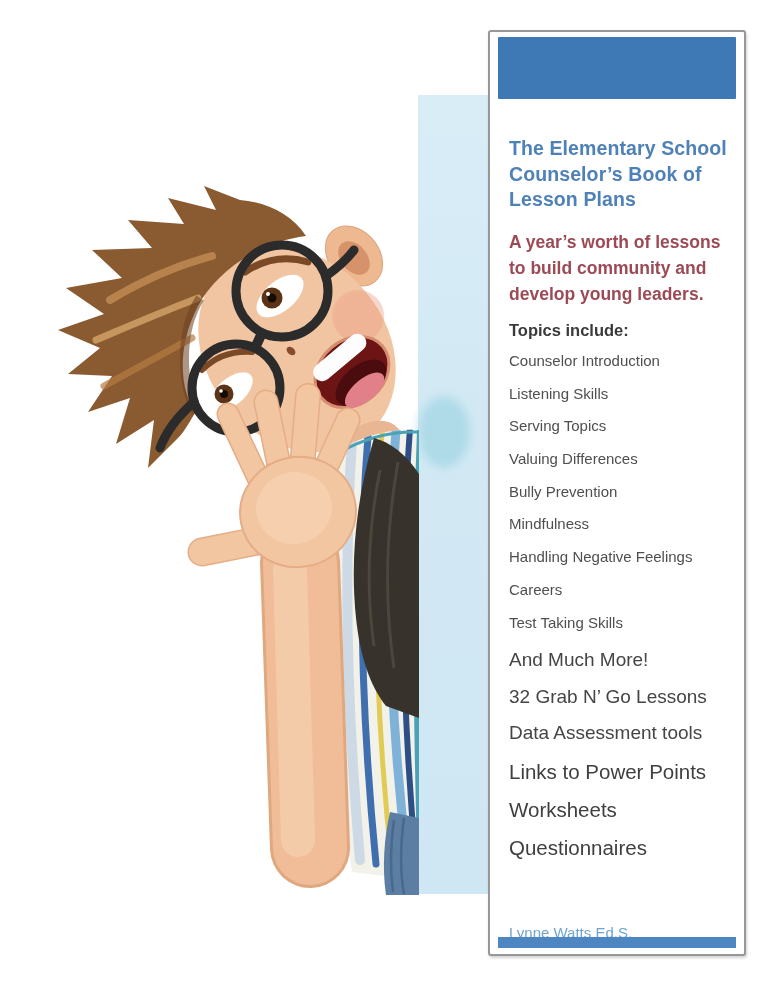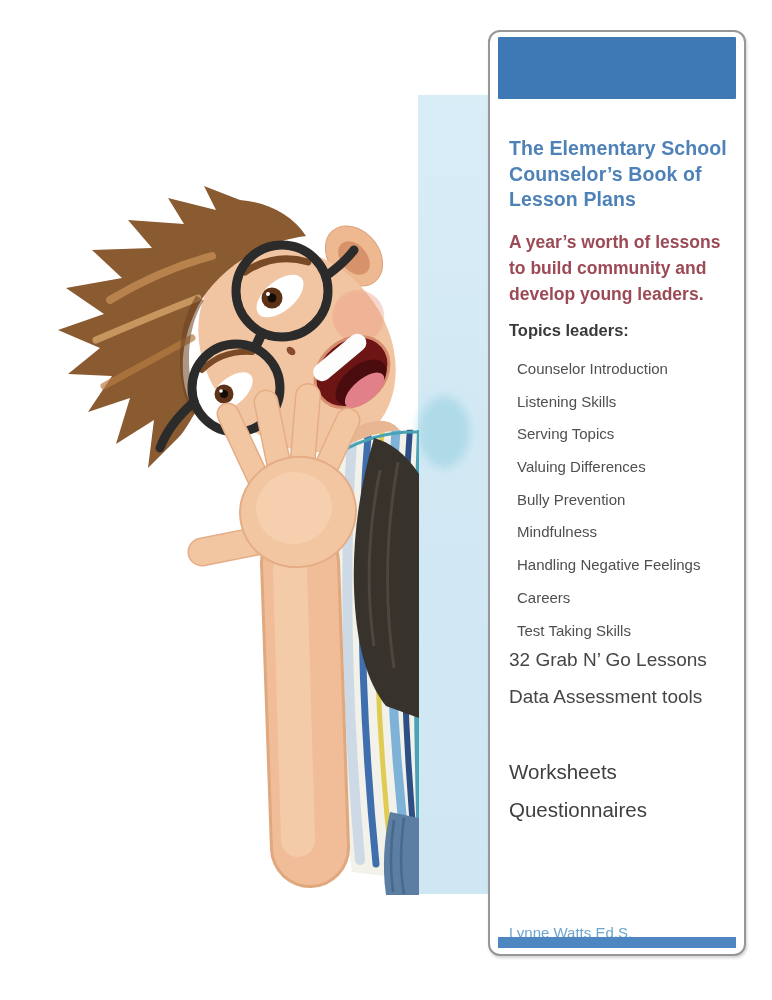--- a/index.html
+++ b/index.html
@@ -12,21 +12,21 @@
     position:absolute;left:418px;top:95px;width:70px;height:799px;
     background:linear-gradient(180deg,#d9edf7 0%,#d2e9f4 40%,#cfe7f3 100%);
   }
   
   .photo{
     position:absolute;left:0;top:0;width:772px;height:1000px;
   }
   
   .panel{
     position:absolute;left:488px;top:30px;width:258px;height:926px;
-    background:#ffffff;border:2px solid #979797;border-radius:12px;
+    background:#ffffff;border:2px solid #979797;border-radius:3px;
     box-sizing:border-box;
     box-shadow:1px 2px 3px rgba(0,0,0,0.18);
   }
   .band-top{
     position:absolute;left:8px;right:8px;top:5px;height:62px;
     background:#3e79b6;border-radius:1px;
   }
   .band-bottom{
     position:absolute;left:8px;right:8px;top:905px;height:11px;
     background:#4e86c2;
@@ -39,21 +39,21 @@
   .subtitle{
     position:absolute;left:19px;top:197px;width:228px;
     font-size:17.5px;line-height:26px;font-weight:700;color:#9c4a55;
   }
   .topics-heading{
     position:absolute;left:19px;top:288px;
     font-size:16.5px;line-height:20px;font-weight:700;color:#3a3a3a;
   }
   .topics{
     position:absolute;left:19px;top:313px;width:230px;
-    margin:8px;padding:0;list-style:none;
+    margin:0;padding:0;list-style:none;
   }
   .topics li{
     height:32.7px;line-height:32.7px;font-size:15px;color:#4f4f4f;
     white-space:nowrap;
   }
   .features{
     position:absolute;left:19px;top:610px;width:232px;
     margin:0;padding:0;list-style:none;
   }
   .features li{
@@ -207,40 +207,42 @@
       <div>Counselor’s Book of</div>
       <div>Lesson Plans</div>
     </div>
 
     <div class="subtitle">
       <div>A year’s worth of lessons</div>
       <div>to build community and</div>
       <div>develop young leaders.</div>
     </div>
 
-    <div class="topics-heading">Topics leaders:</div>
+    <div class="topics-heading">Topics include:</div>
 
     <ul class="topics">
       <li>Counselor Introduction</li>
       <li>Listening Skills</li>
       <li>Serving Topics</li>
       <li>Valuing Differences</li>
       <li>Bully Prevention</li>
       <li>Mindfulness</li>
       <li>Handling Negative Feelings</li>
       <li>Careers</li>
       <li>Test Taking Skills</li>
     </ul>
 
     <ul class="features">
+      <li>And Much More!</li>
       <li>32 Grab N’ Go Lessons</li>
       <li>Data Assessment tools</li>
     </ul>
 
     <ul class="features-large">
+      <li>Links to Power Points</li>
       <li>Worksheets</li>
       <li>Questionnaires</li>
     </ul>
 
     <div class="author">Lynne Watts Ed.S.</div>
     <div class="band-bottom"></div>
   </div>
 
 </div>
 

